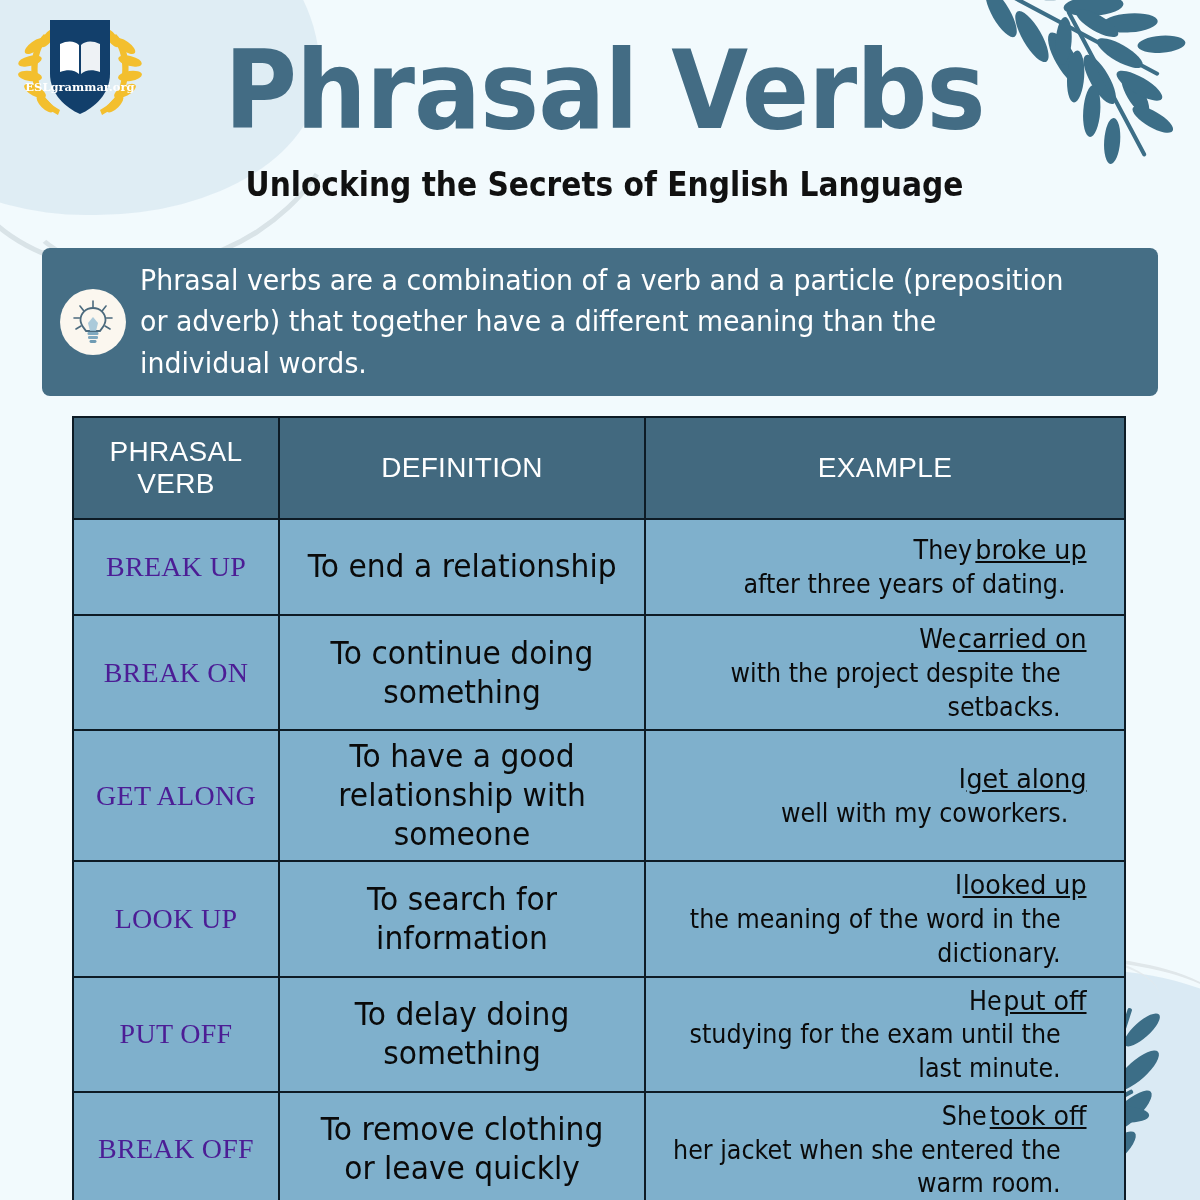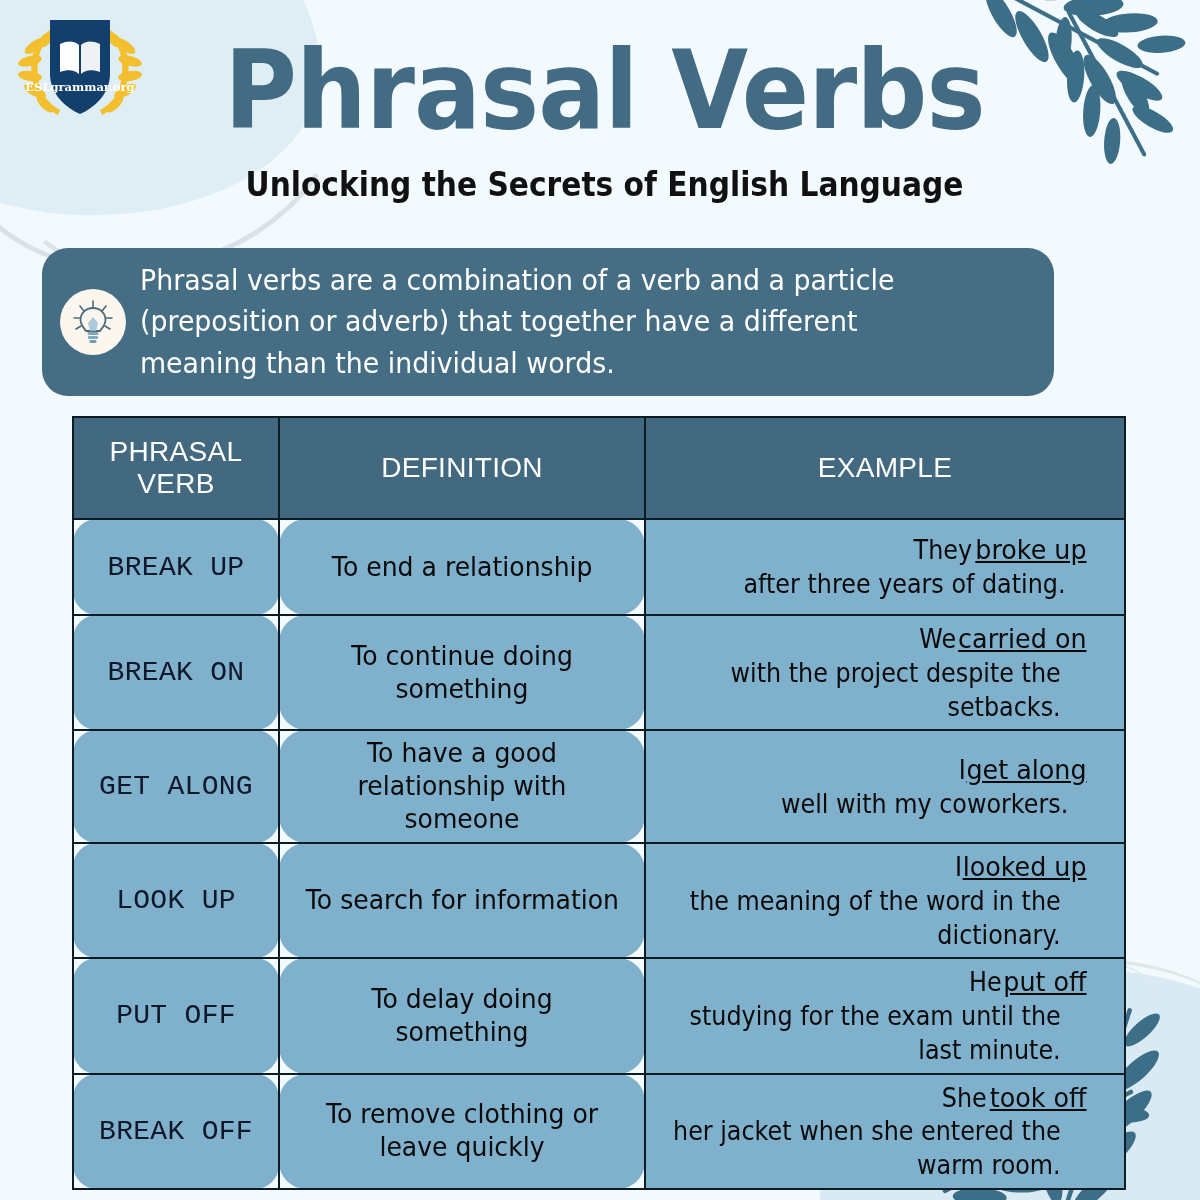--- a/index.html
+++ b/index.html
@@ -182,25 +182,25 @@
     color: #111;
     margin: 22px 0 0 0;
     transform: scaleX(.9);
   }
 
   
   .banner {
     position: absolute;
     left: 42px;
     top: 248px;
-    width: 1012px;
+    width: 1116px;
     box-sizing: border-box;
     min-height: 108px;
     background: #456e85;
-    border-radius: 26px;
+    border-radius: 8px;
     display: flex;
     align-items: center;
     padding: 12px 26px 12px 18px;
   }
   .bulb-circle {
     flex: 0 0 auto;
     width: 66px;
     height: 66px;
     border-radius: 50%;
     background: #fbf7ef;
@@ -243,34 +243,32 @@
     height: 88px;
     font-size: 28px;
     font-family: "Liberation Sans", sans-serif;
     letter-spacing: .3px;
   }
   table.pv tbody td {
     background: #7fb0cc;
     height: 82px;
   }
   td.c-verb {
-    color: #0f172a;
+    color: #4c1d95;
     text-align: center;
     font-size: 28px;
-    font-family: Liberation Mono, monospace;
+    font-family: Liberation Serif, serif;
     letter-spacing: .3px;
-    border-radius: 24px;
   }
   td.c-def {
     color: #0a0a0a;
     text-align: center;
-    font-size: 27px;
+    font-size: 32px;
     font-family: "DejaVu Sans", sans-serif;
     line-height: 1.22;
-    border-radius: 27px;
   }
   td.c-def span { display: inline-block; transform: scaleX(.93); }
   td.c-ex {
     color: #0a0a0a;
     text-align: right;
     font-size: 27px;
     font-family: "DejaVu Sans", sans-serif;
     line-height: 1.25;
     padding-left: 12px;
   }

